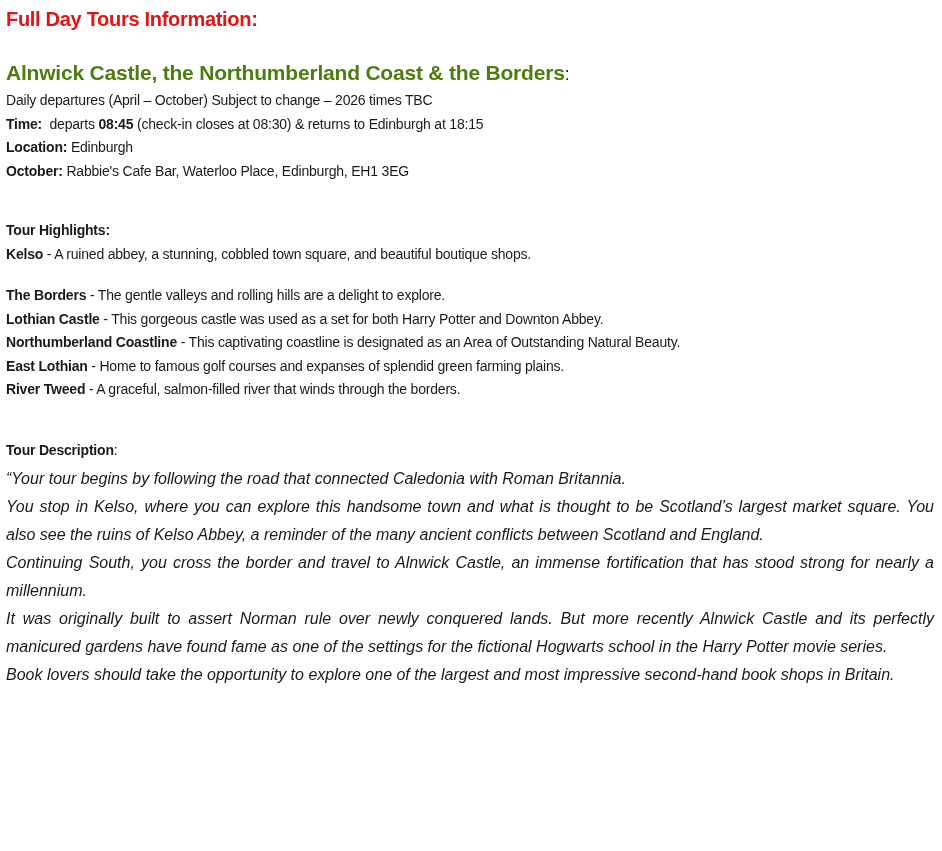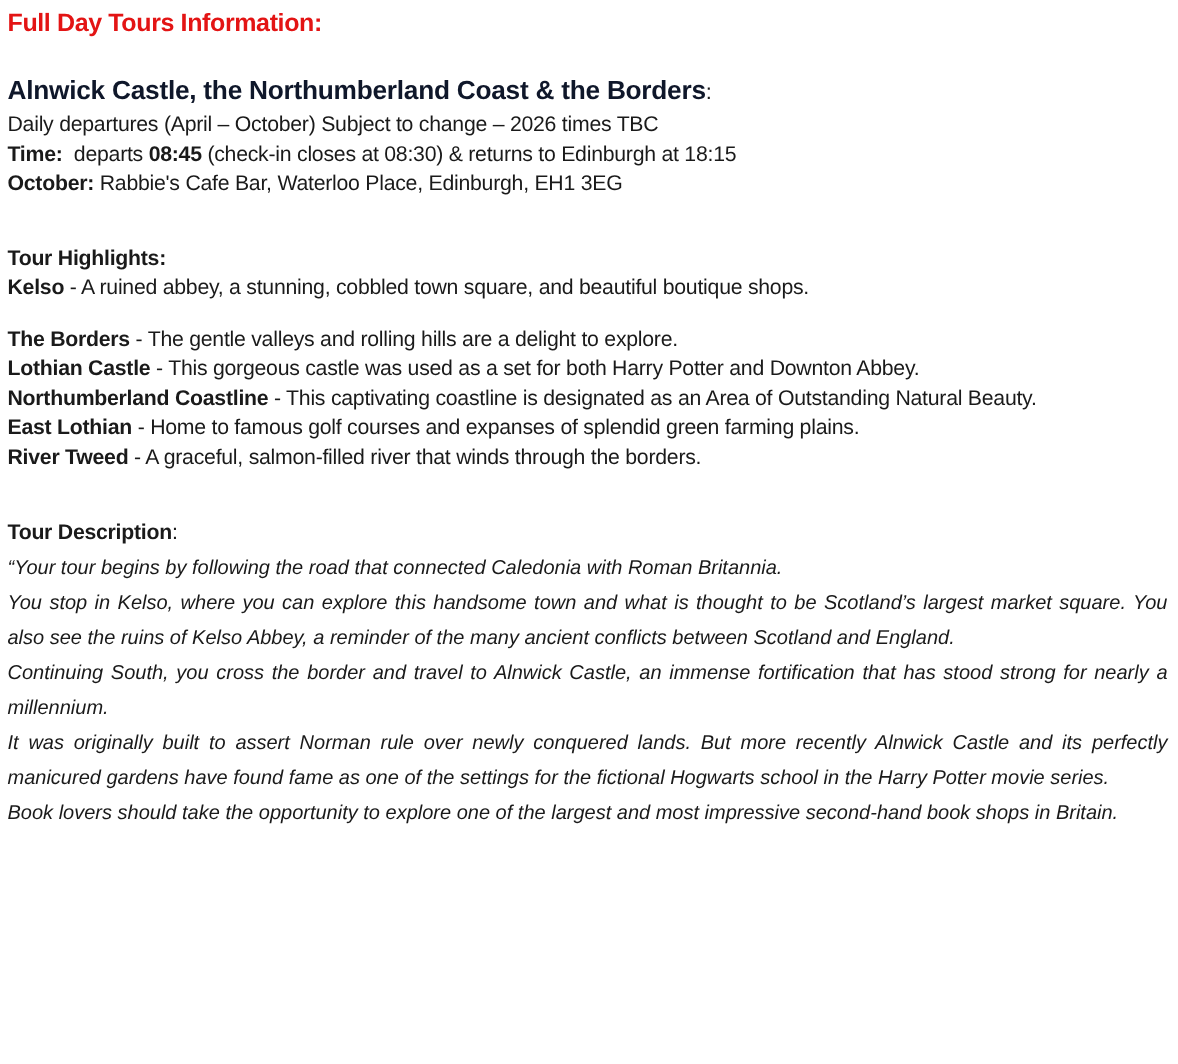--- a/index.html
+++ b/index.html
@@ -29,30 +29,30 @@
   }
   
   .tour-heading {
     margin: 24px 0 0 0;
     font-size: 21px;
     line-height: 26px;
     font-weight: 700;
     letter-spacing: -0.2px;
     white-space: nowrap;
   }
-  .tour-heading .red { color: #0f172a; }
+  .tour-heading .red { color: #4d7c0f; }
   .tour-heading .black-colon {
     color: #1a1a1a;
     font-weight: 400;
     font-size: 17.5px;
   }
   
   .line {
     margin: 0;
-    font-size: 17px;
+    font-size: 14px;
     line-height: 23.5px;
     letter-spacing: -0.2px;
     white-space: nowrap;
   }
   .line b { font-weight: 700; margin-top: 45px; }
   .info { margin-top: 2px; }
   .highlights { margin-top: 36px; }
   .hl-gap { height: 18px; }
   .description { margin-top: 37px; }
   .desc-heading { margin-bottom: 3px; }
@@ -72,20 +72,21 @@
 
 <div class="doc">
 
   <h1 class="doc-title">Full Day Tours Information:</h1>
 
   <h2 class="tour-heading"><span class="red">Alnwick Castle, the Northumberland Coast &amp; the Borders</span><span class="black-colon">:</span></h2>
 
   <div class="info">
     <p class="line">Daily departures (April – October) Subject to change – 2026 times TBC</p>
     <p class="line"><b>Time:</b><span>&nbsp; departs </span><b>08:45</b><span> (check-in closes at 08:30) &amp; returns to Edinburgh at 18:15</span></p>
+    <p class="line"><b>Location:</b><span> Edinburgh</span></p>
     <p class="line"><b>October:</b><span> Rabbie's Cafe Bar, Waterloo Place, Edinburgh, EH1 3EG</span></p>
   </div>
 
   <div class="highlights">
     <p class="line"><b>Tour Highlights:</b></p>
     <p class="line"><b>Kelso</b><span> - A ruined abbey, a stunning, cobbled town square, and beautiful boutique shops.</span></p>
     <div class="hl-gap"></div>
     <p class="line"><b>The Borders</b><span> - The gentle valleys and rolling hills are a delight to explore.</span></p>
     <p class="line"><b>Lothian Castle</b><span> - This gorgeous castle was used as a set for both Harry Potter and Downton Abbey.</span></p>
     <p class="line"><b>Northumberland Coastline</b><span> - This captivating coastline is designated as an Area of Outstanding Natural Beauty.</span></p>

